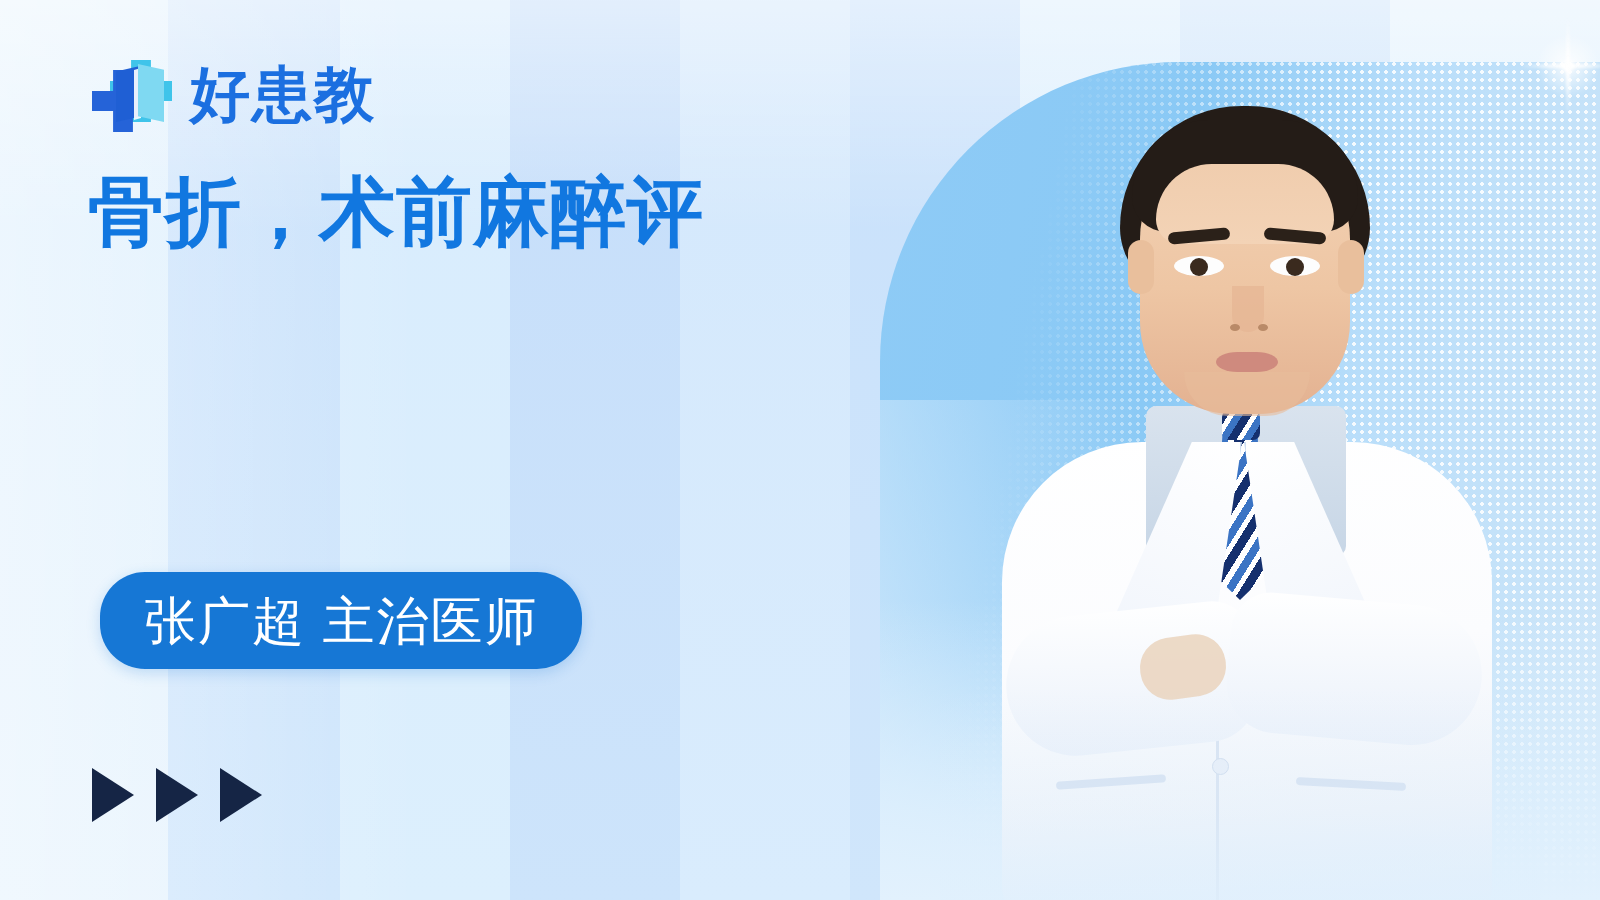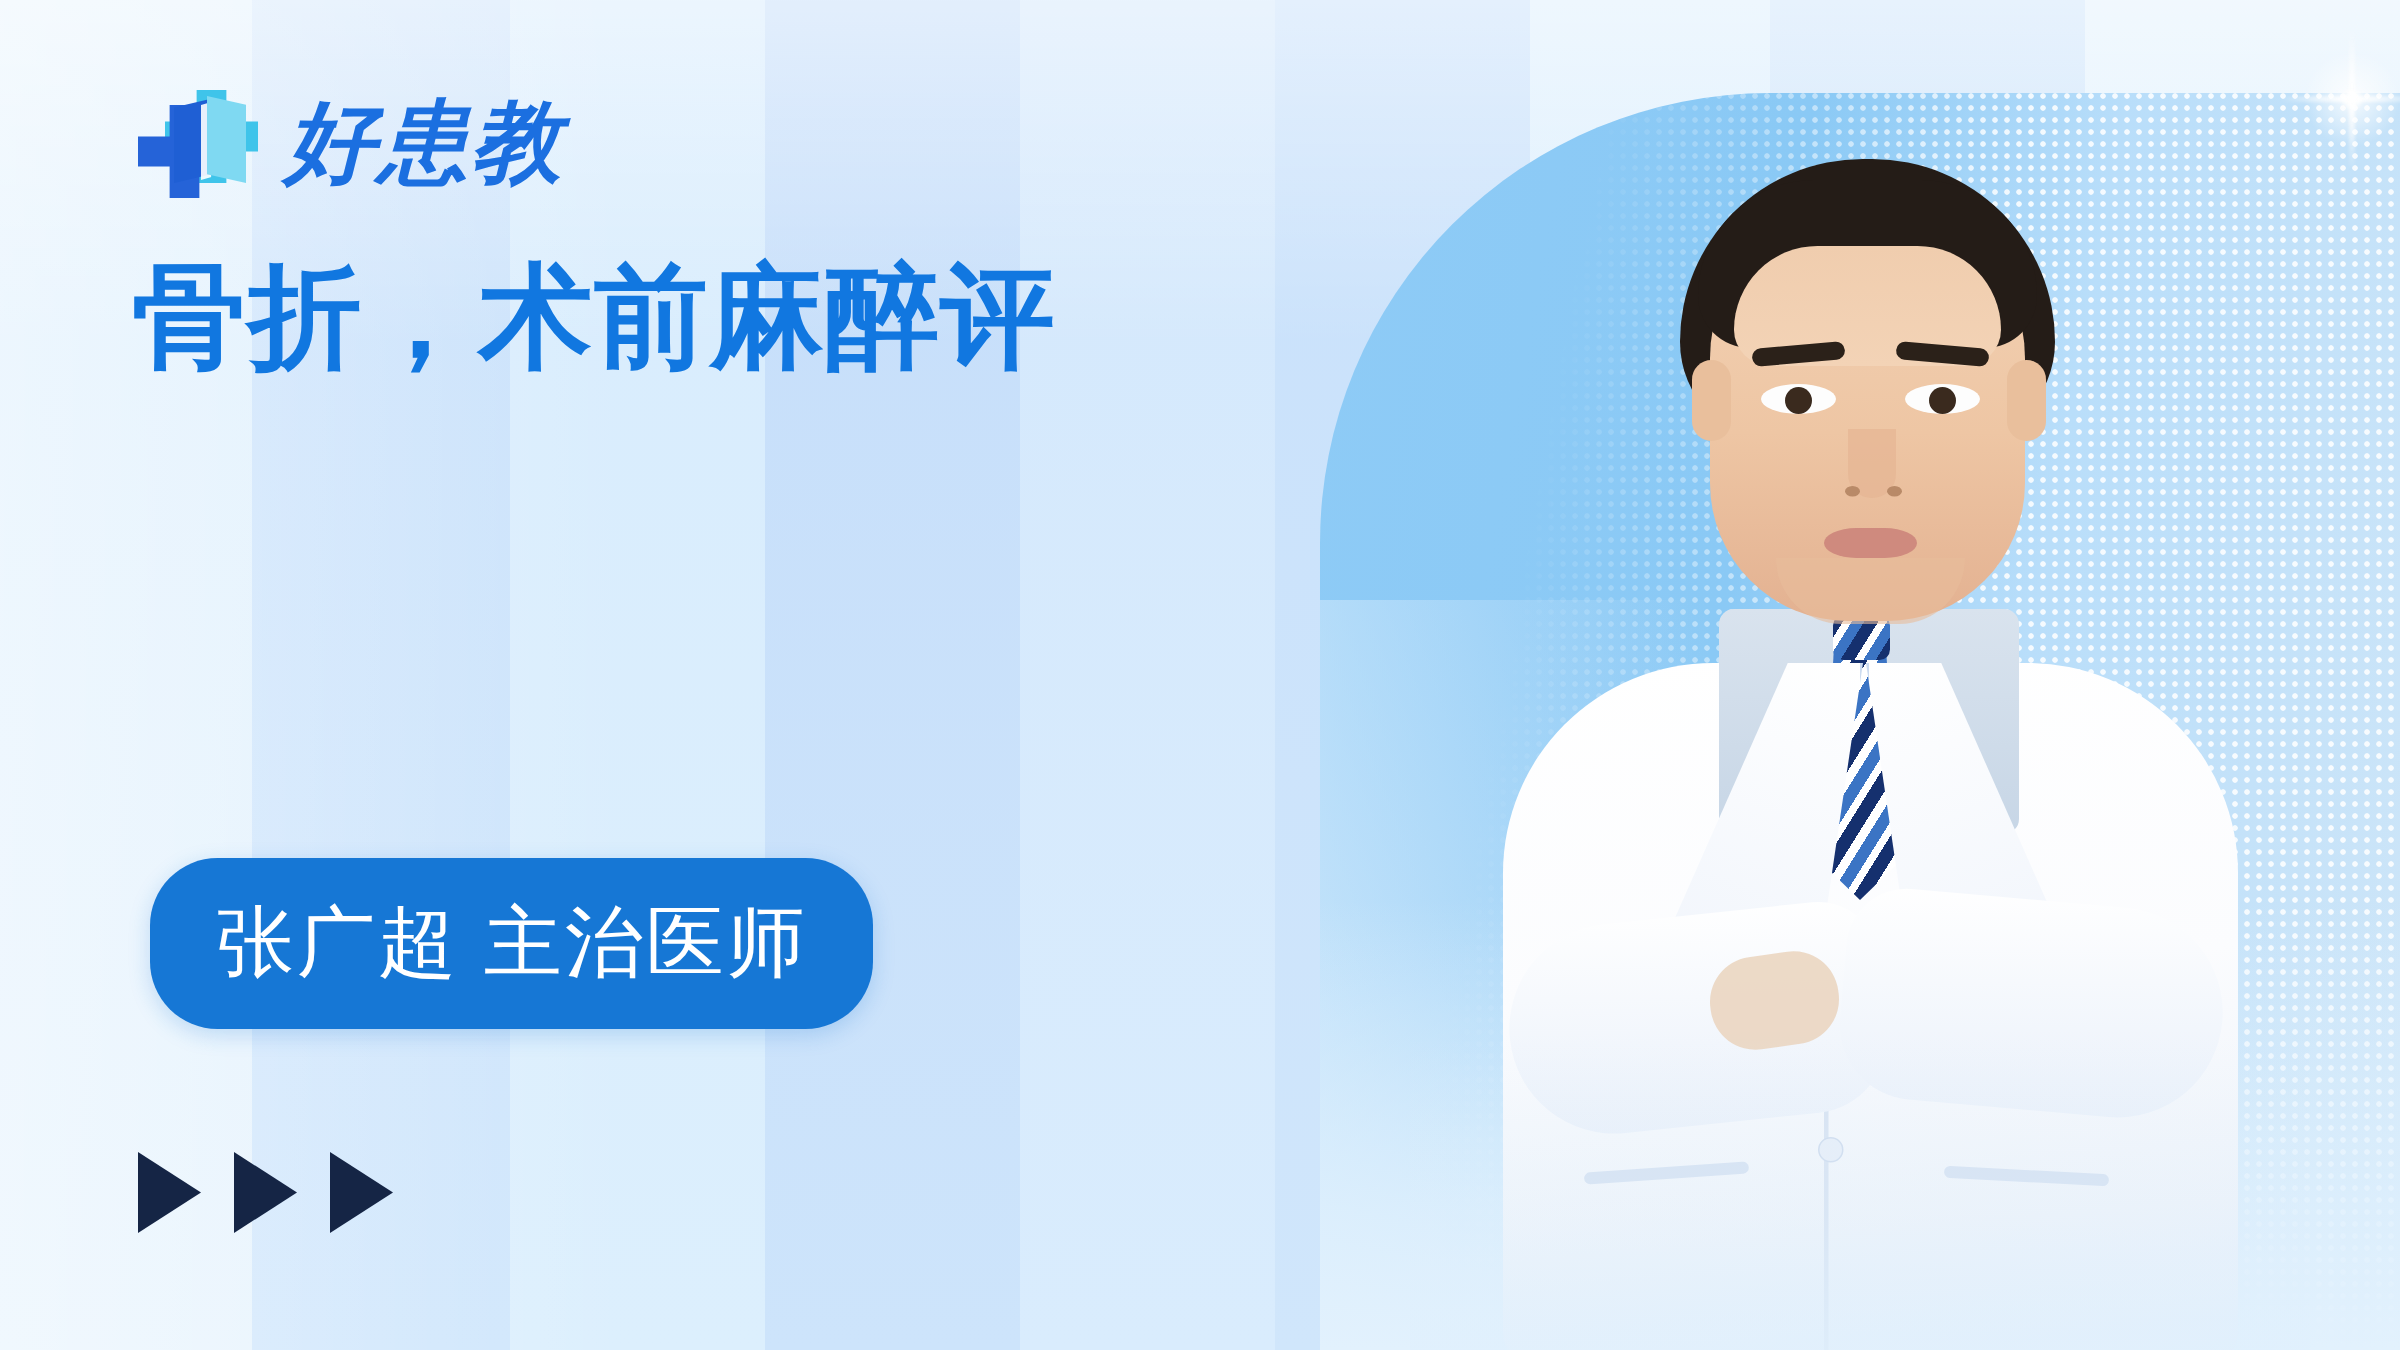--- a/index.html
+++ b/index.html
@@ -185,34 +185,33 @@
     position:absolute;left:50px;top:12px;width:26px;height:58px;
     background:#7fd9f2;clip-path:polygon(0 0,100% 10%,100% 100%,0 90%);
   }
   .logo-mark .book-pg{
     position:absolute;left:46px;top:16px;width:7px;height:52px;background:#ffffff;opacity:.9;
     clip-path:polygon(0 4%,100% 0,100% 96%,0 100%);
   }
   .logo-text{
     font-size:60px;font-weight:700;color:#1b6fe0;letter-spacing:2px;
     font-family:"Liberation Sans","DejaVu Sans",sans-serif;
-    font-style:italic;
   }
 
   
   .title{
     position:absolute;left:88px;top:168px;width:790px;
     font-size:76px;line-height:1.17;font-weight:700;color:#1177e0;
     letter-spacing:1px;
   }
   .title .line{display:block;white-space:nowrap;}
 
   
   .name-badge{
-    position:absolute;left:100px;top:572px;height:114px;
+    position:absolute;left:100px;top:572px;height:97px;
     padding:0 44px;display:flex;align-items:center;
     background:#1677d5;border-radius:45px;
     box-shadow:0 4px 14px rgba(22,119,213,.22);
   }
   .name-badge span{
     color:#ffffff;font-size:52px;font-weight:500;letter-spacing:2px;line-height:1;
   }
   .hospital{
     position:absolute;left:90px;top:684px;
     font-size:50px;color:#6f7378;letter-spacing:2px;font-weight:400;

